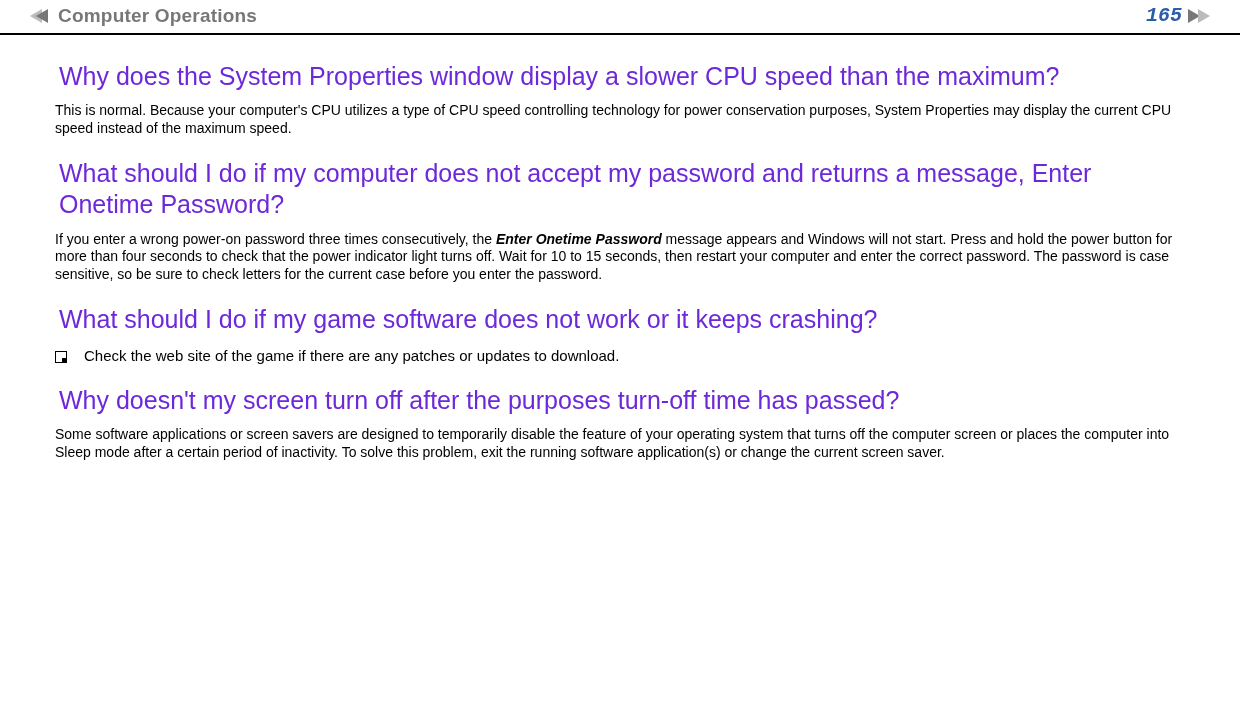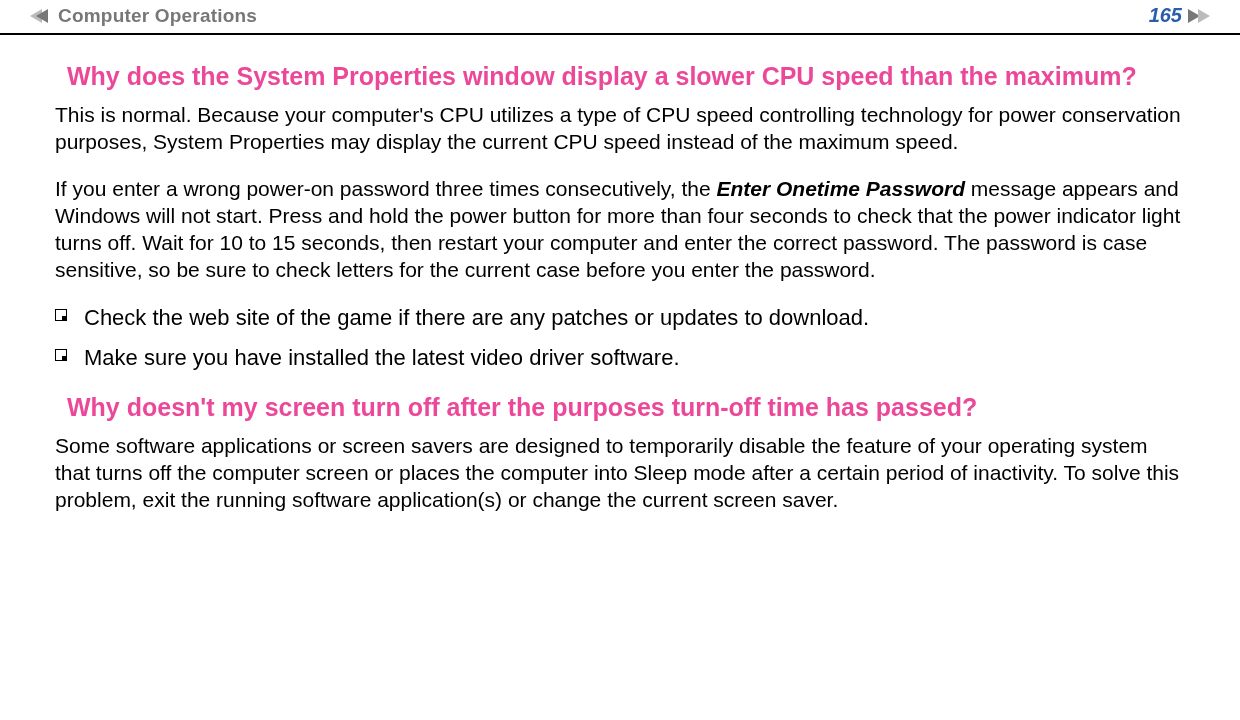--- a/index.html
+++ b/index.html
@@ -27,20 +27,21 @@
   .chapter-title {
     color: #777;
     font-size: 19px;
     font-weight: bold;
     letter-spacing: 0.2px;
   }
   .page-nav {
     display: flex;
     align-items: center;
     gap: 4px;
+    font-family: Liberation Mono, monospace;
   }
   .page-number {
     color: #2b5eaa;
     font-size: 20px;
     font-style: italic;
     font-weight: bold;
     margin: 0 2px;
   }
   .nav-arrow {
     display: inline-block;
@@ -73,43 +74,43 @@
   .hr {
     border: none;
     border-top: 2px solid #000;
     margin: 6px 0 0 0;
     width: 100%;
   }
   .content {
     padding: 26px 55px 0 55px;
   }
   .q {
-    color: #ec4899;
+    color: #6d28d9;
     font-size: 25px;
-    font-weight: bold;
+    font-weight: normal;
     line-height: 1.25;
-    margin: 0 0 10px 12px;
+    margin: 0 0 10px 4px;
   }
   .body-text {
-    font-size: 21px;
+    font-size: 14px;
     line-height: 1.28;
     margin: 0 0 20px 0;
   }
   .body-text-last {
     margin-bottom: 4px;
   }
   .bold { font-weight: bold; font-style: italic; }
   .list {
     margin: 0 0 20px 0;
     padding: 0;
   }
   .list-item {
     display: flex;
     align-items: flex-start;
-    font-size: 22px;
+    font-size: 15px;
     line-height: 1.28;
     margin-bottom: 12px;
   }
   .bullet-box {
     width: 12px;
     height: 12px;
     border: 1.5px solid #000;
     box-sizing: border-box;
     margin-top: 5px;
     margin-right: 17px;
@@ -145,32 +146,30 @@
     </div>
   </div>
 
   <hr class="hr">
 
   <div class="content">
 
     <h2 class="q">Why does the System Properties window display a slower CPU speed than the maximum?</h2>
     <p class="body-text">This is normal. Because your computer's CPU utilizes a type of CPU speed controlling technology for power conservation purposes, System Properties may display the current CPU speed instead of the maximum speed.</p>
 
+    <h2 class="q">What should I do if my computer does not accept my password and returns a message, Enter Onetime Password?</h2>
     <p class="body-text">
       <span>If you enter a wrong power-on password three times consecutively, the </span><span class="bold">Enter Onetime Password</span><span> message appears and Windows will not start. Press and hold the power button for more than four seconds to check that the power indicator light turns off. Wait for 10 to 15 seconds, then restart your computer and enter the correct password. The password is case sensitive, so be sure to check letters for the current case before you enter the password.</span>
     </p>
 
+    <h2 class="q">What should I do if my game software does not work or it keeps crashing?</h2>
     <div class="list">
       <div class="list-item">
         <span class="bullet-box"></span>
         <span>Check the web site of the game if there are any patches or updates to download.</span>
-      </div>
-      <div class="list-item">
-        <span class="bullet-box"></span>
-        <span>Make sure you have installed the latest video driver software.</span>
       </div>
     </div>
 
     <h2 class="q">Why doesn't my screen turn off after the purposes turn-off time has passed?</h2>
     <p class="body-text body-text-last">Some software applications or screen savers are designed to temporarily disable the feature of your operating system that turns off the computer screen or places the computer into Sleep mode after a certain period of inactivity. To solve this problem, exit the running software application(s) or change the current screen saver.</p>
 
   </div>
 </div>
 
 </body></html>

